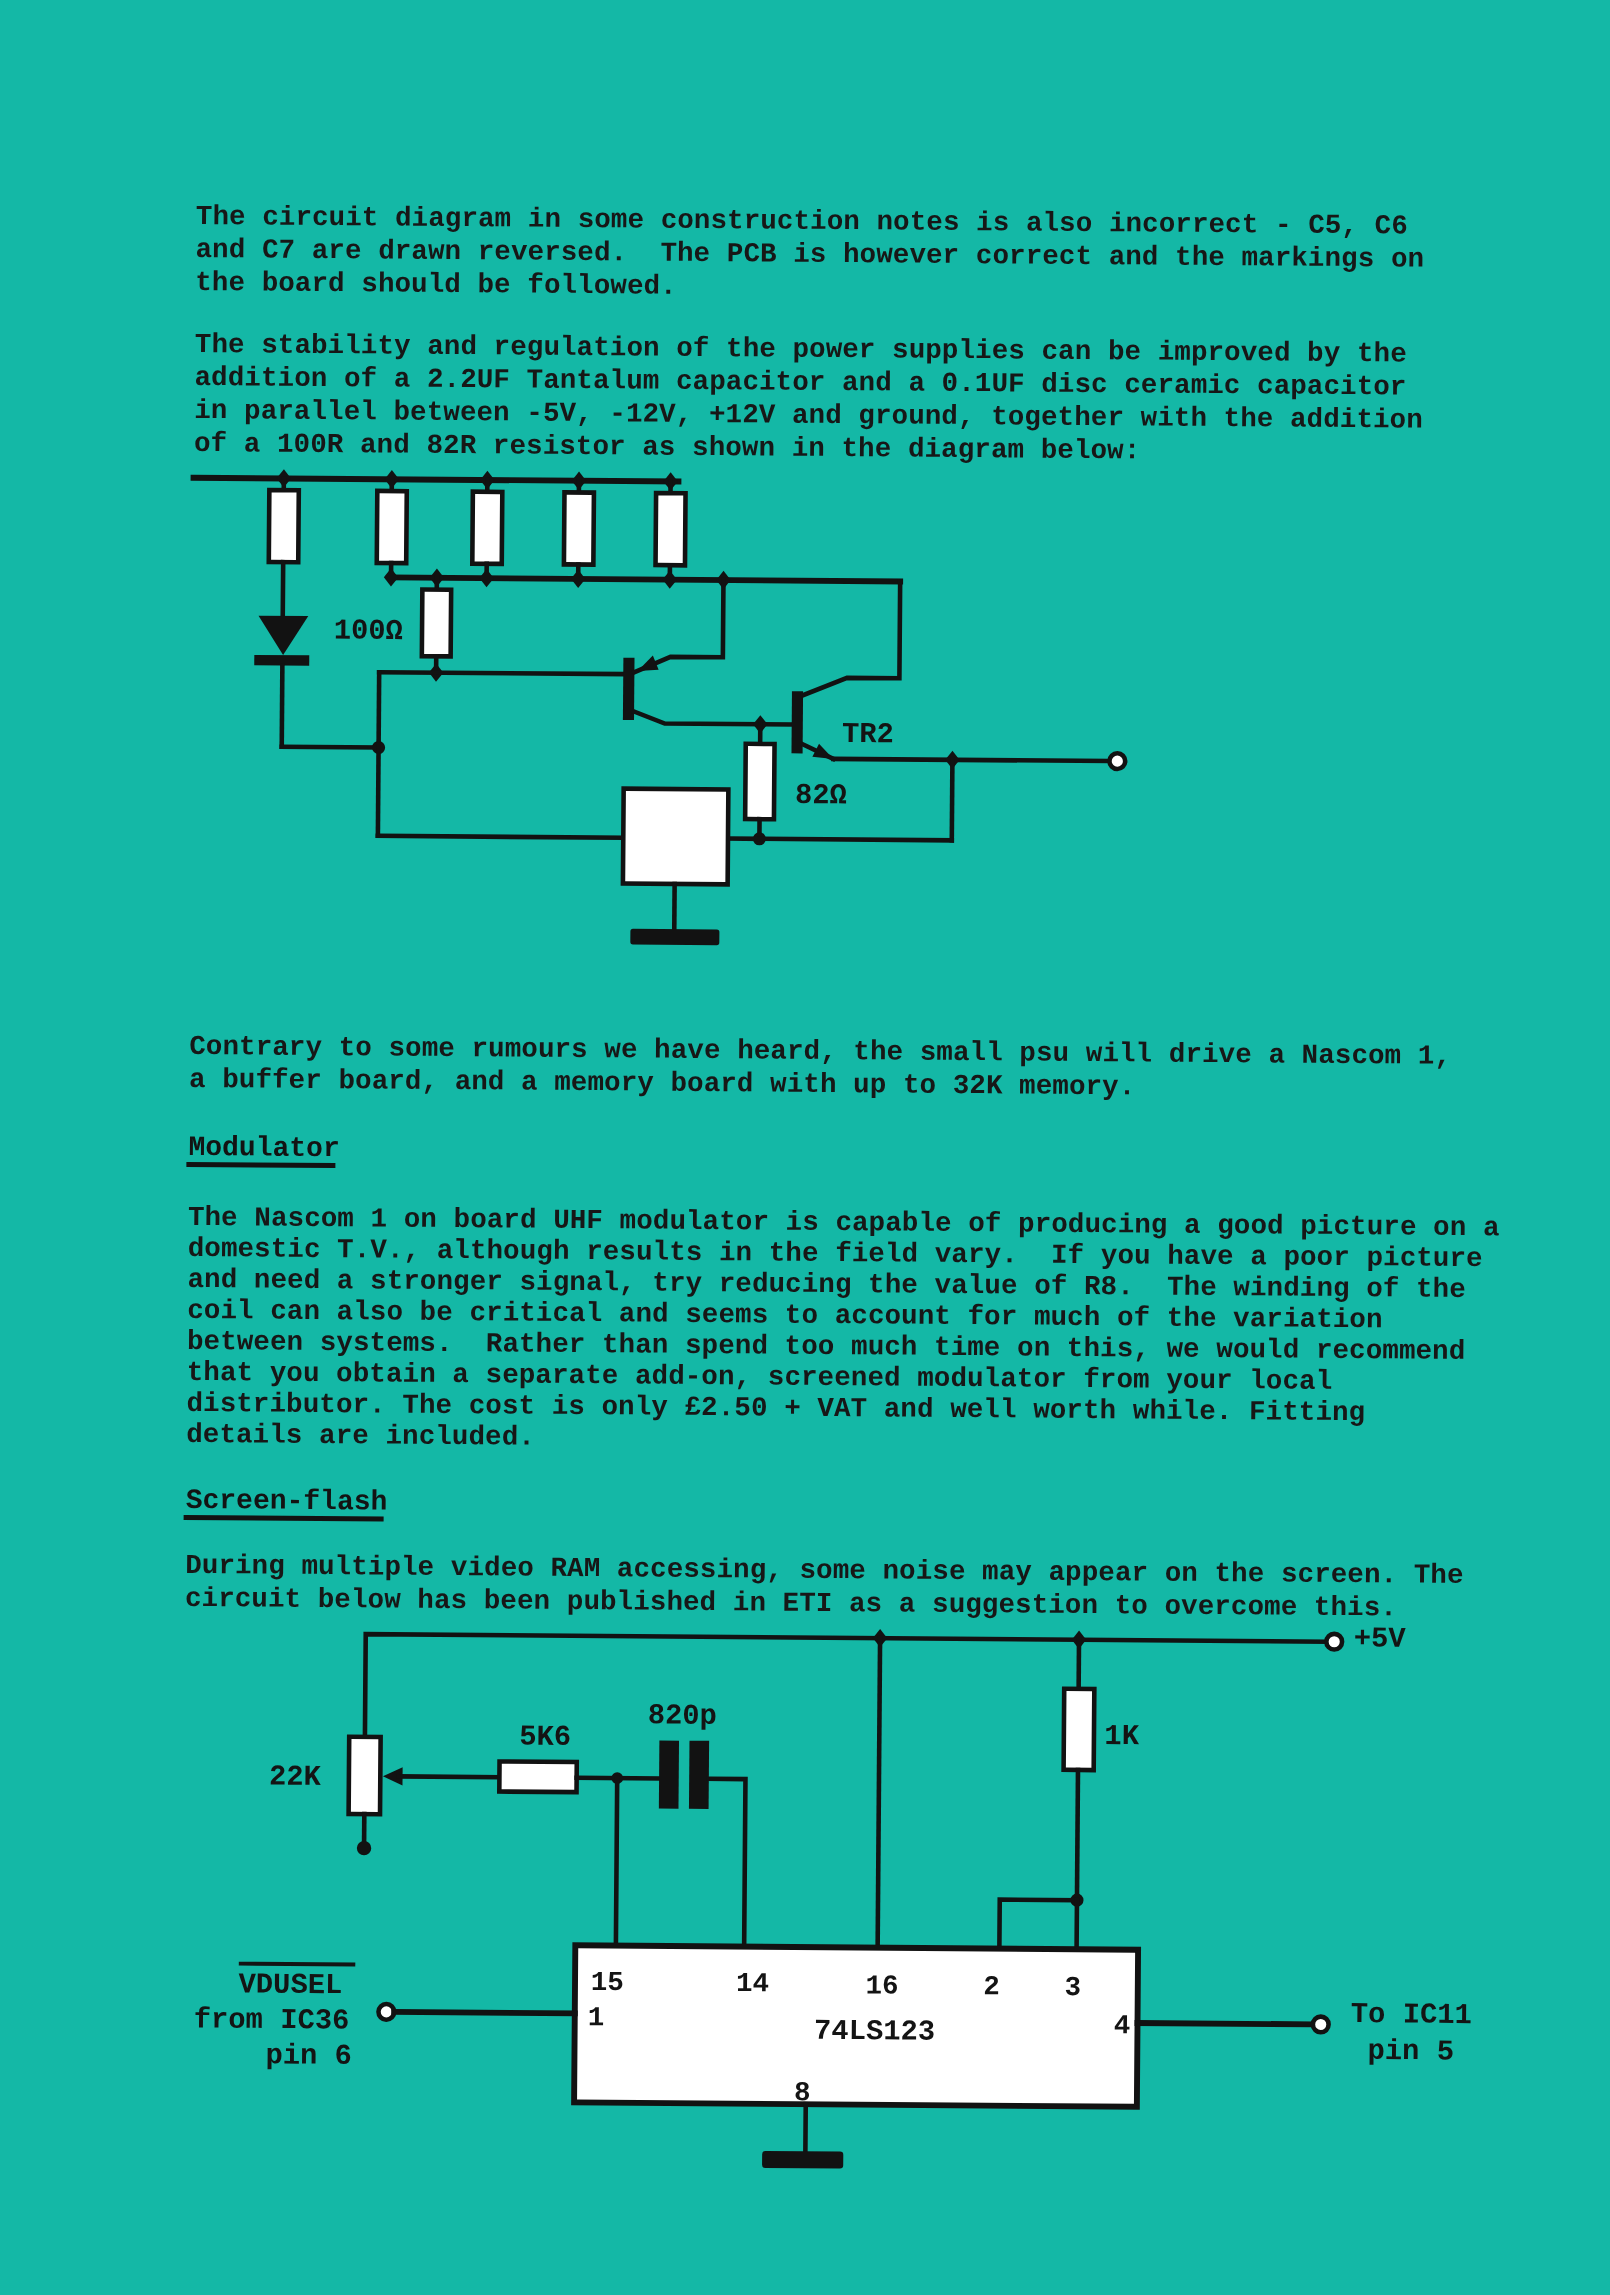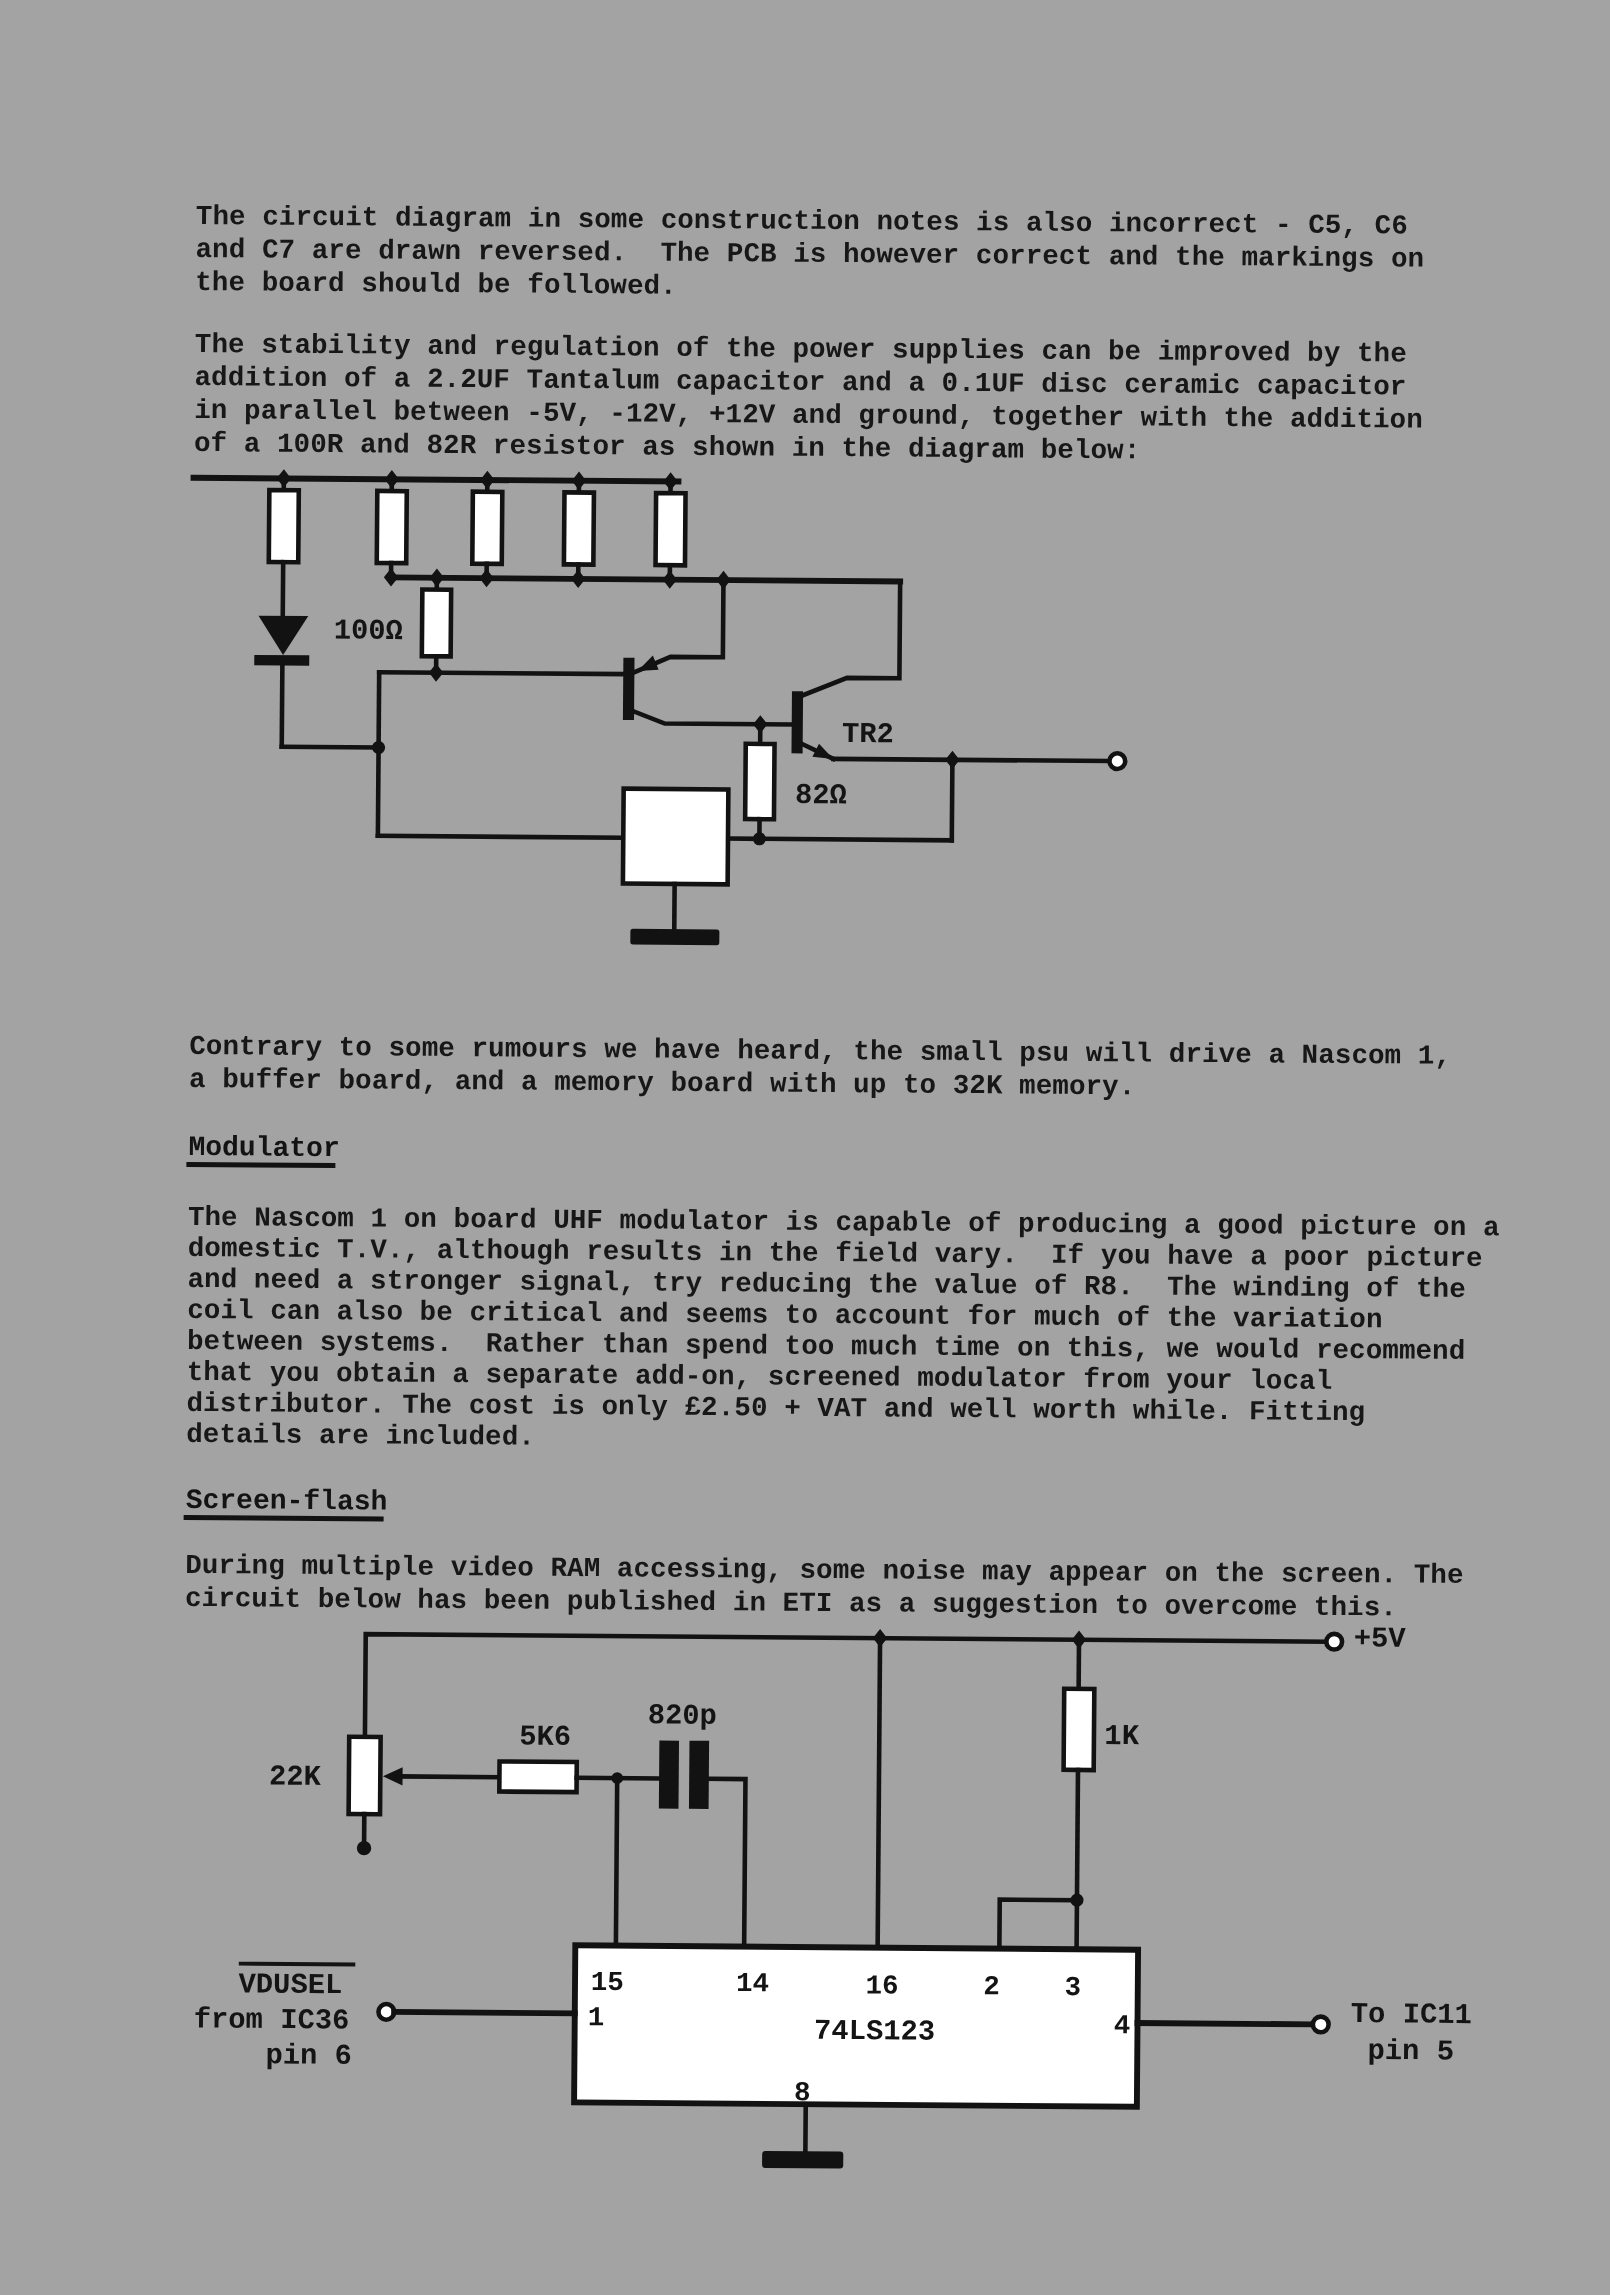--- a/index.html
+++ b/index.html
@@ -1,17 +1,17 @@
 <!DOCTYPE html>
 <html style="font-size:10.5px"><head>
 <meta charset="utf-8">
 <style>
   html,body{margin:0;padding:0;background:#e8e8e8;}
   .page{
-    position:relative; width:1610px; height:2295px; background:#a3a3a3;
+    position:relative; width:1610px; height:2295px; background:#14b8a6;
     overflow:hidden; font-family:"Liberation Mono", monospace; color:#161616;
   }
   .content{
     position:absolute; left:0; top:0; width:1610px; height:2295px;
     transform:rotate(0.45deg); transform-origin:196px 196px;
   }
   .para{ position:absolute; left:196px; }
   .tline{
     white-space:pre; font:700 27.5px/33px "Liberation Mono", monospace;
     letter-spacing:0.1px; color:#171717;

